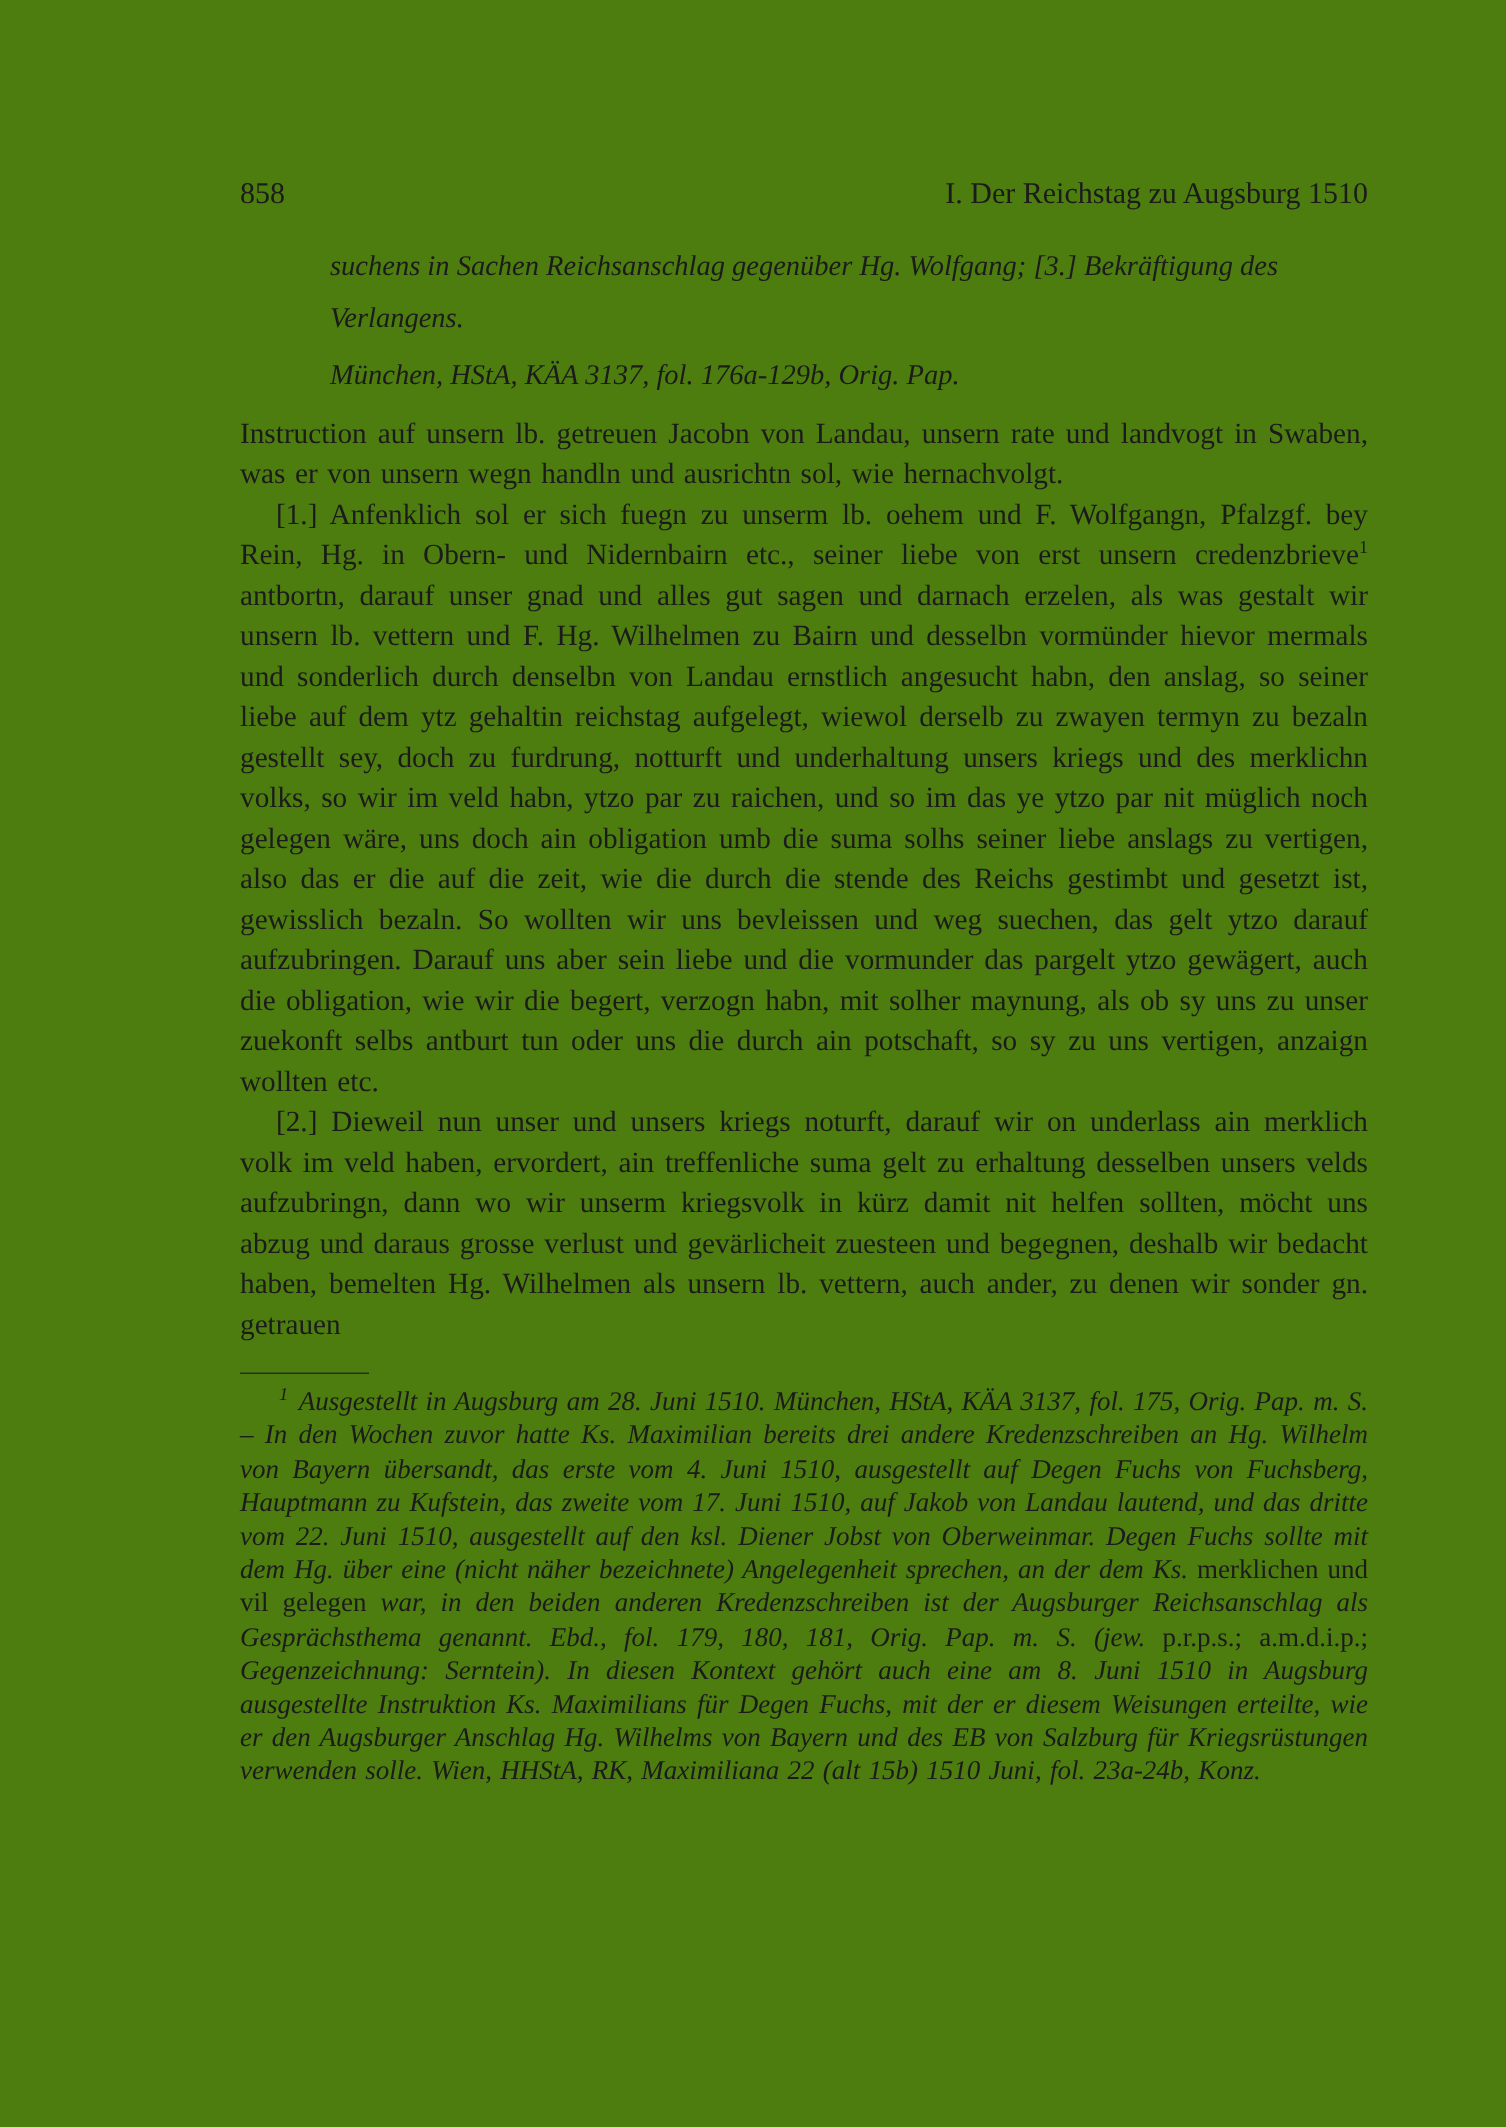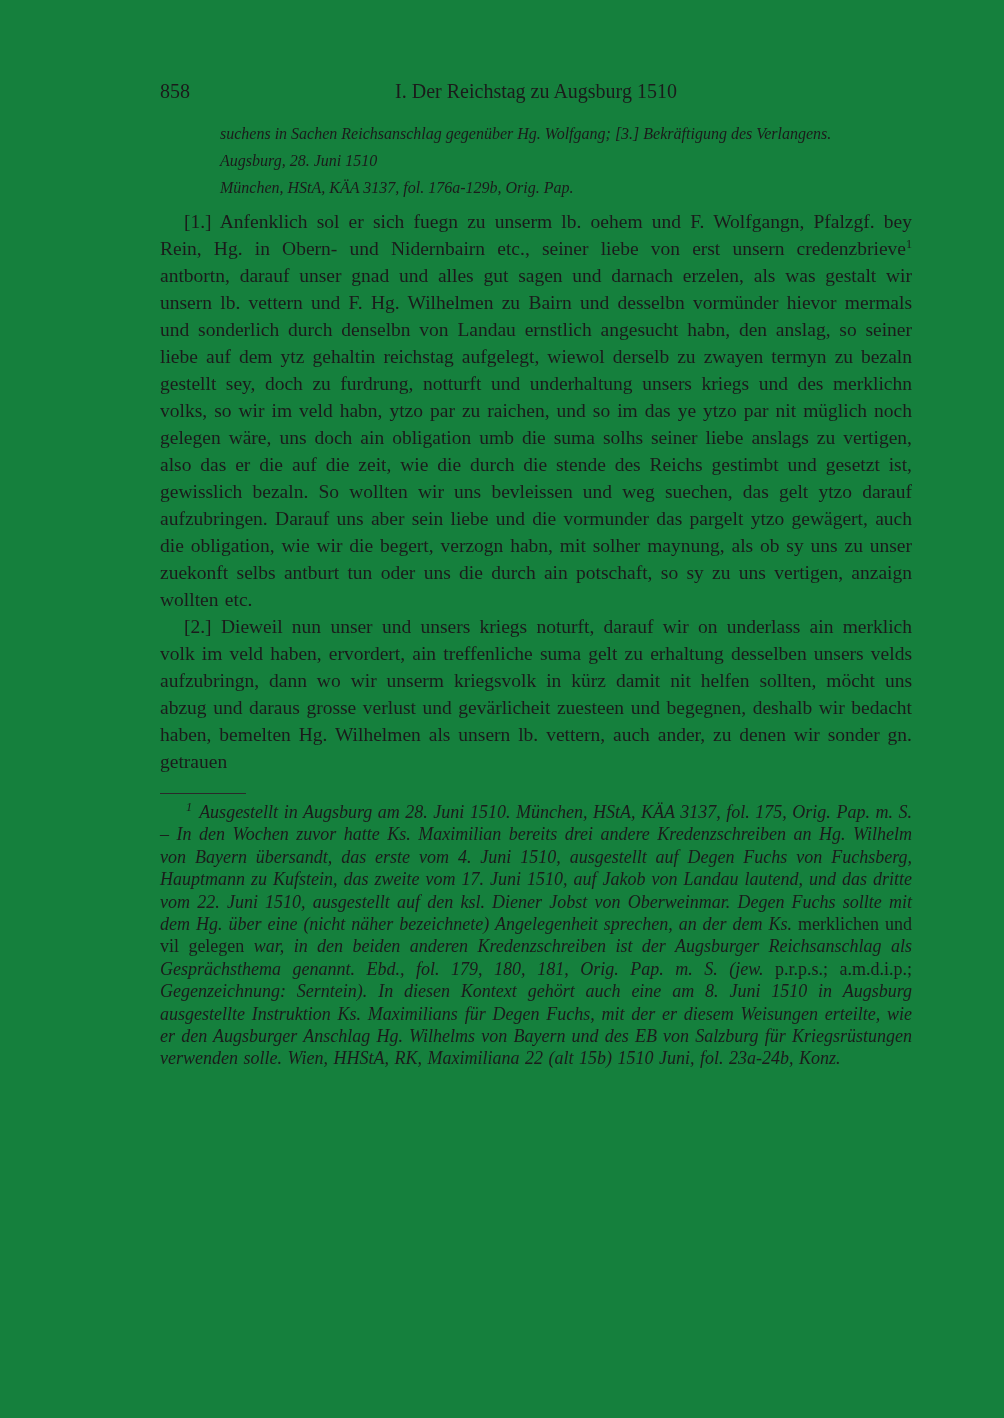--- a/index.html
+++ b/index.html
@@ -2,21 +2,21 @@
 <html><head>
 <meta charset="utf-8">
 <style>
   * { box-sizing: border-box; }
   html, body { margin: 0; padding: 0; background: #e8e8e8; }
   .page {
     position: relative;
     width: 1004px;
     height: 1418px;
     margin: 0 auto;
-    background: #15803d;
+    background: #4d7c0f;
     color: #1b1b1b;
     font-family: "Liberation Serif", serif;
     overflow: hidden;
   }
   .content {
     position: absolute;
     left: 160px;
     top: 80px;
     width: 752px;
   }
@@ -25,27 +25,28 @@
     height: 26px;
     font-size: 20px;
     margin-bottom: 16px;
   }
   .page-number {
     position: absolute;
     left: 0;
     top: 0;
   }
   .running-head {
-    text-align: center;
+    text-align: right;
+    margin-top: 38px;
   }
   .headblock {
     margin-left: 60px;
     font-style: italic;
-    font-size: 16px;
-    line-height: 24px;
+    font-size: 19px;
+    line-height: 35px;
   }
   .headblock p { margin: 0; }
   .headblock .dateline { margin-top: 3px; }
   .headblock .source-line { margin-top: 3px; }
   .body-text {
     margin-top: 8px;
     font-size: 19.5px;
     line-height: 27px;
     text-align: justify;
     word-spacing: 1.5px;
@@ -89,25 +90,25 @@
 <div class="page">
   <div class="content">
 
     <header class="pagehead">
       <span class="page-number">858</span>
       <div class="running-head">I. Der Reichstag zu Augsburg 1510</div>
     </header>
 
     <section class="headblock">
       <p class="summary">suchens in Sachen Reichsanschlag gegenüber Hg. Wolfgang; [3.] Bekräftigung des Verlangens.</p>
-      <p class="dateline">Augsburg, 28. Juni 1510</p>
       <p class="source-line">München, HStA, KÄA 3137, fol. 176a-129b, Orig. Pap.</p>
     </section>
 
     <section class="body-text">
+      <p>Instruction auf unsern lb. getreuen Jacobn von Landau, unsern rate und landvogt in Swaben, was er von unsern wegn handln und ausrichtn sol, wie hernachvolgt.</p>
       <p class="indent"><span>[1.] Anfenklich sol er sich fuegn zu unserm lb. oehem und F. Wolfgangn, Pfalzgf. bey Rein, Hg. in Obern- und Nidernbairn etc., seiner liebe von erst unsern credenzbrieve</span><sup class="fnref">1</sup><span> antbortn, darauf unser gnad und alles gut sagen und darnach erzelen, als was gestalt wir unsern lb. vettern und F. Hg. Wilhelmen zu Bairn und desselbn vormünder hievor mermals und sonderlich durch denselbn von Landau ernstlich angesucht habn, den anslag, so seiner liebe auf dem ytz gehaltin reichstag aufgelegt, wiewol derselb zu zwayen termyn zu bezaln gestellt sey, doch zu furdrung, notturft und underhaltung unsers kriegs und des merklichn volks, so wir im veld habn, ytzo par zu raichen, und so im das ye ytzo par nit müglich noch gelegen wäre, uns doch ain obligation umb die suma solhs seiner liebe anslags zu vertigen, also das er die auf die zeit, wie die durch die stende des Reichs gestimbt und gesetzt ist, gewisslich bezaln. So wollten wir uns bevleissen und weg suechen, das gelt ytzo darauf aufzubringen. Darauf uns aber sein liebe und die vormunder das pargelt ytzo gewägert, auch die obligation, wie wir die begert, verzogn habn, mit solher maynung, als ob sy uns zu unser zuekonft selbs antburt tun oder uns die durch ain potschaft, so sy zu uns vertigen, anzaign wollten etc.</span></p>
       <p class="indent">[2.] Dieweil nun unser und unsers kriegs noturft, darauf wir on underlass ain merklich volk im veld haben, ervordert, ain treffenliche suma gelt zu erhaltung desselben unsers velds aufzubringn, dann wo wir unserm kriegsvolk in kürz damit nit helfen sollten, möcht uns abzug und daraus grosse verlust und gevärlicheit zuesteen und begegnen, deshalb wir bedacht haben, bemelten Hg. Wilhelmen als unsern lb. vettern, auch ander, zu denen wir sonder gn. getrauen</p>
     </section>
 
     <div class="footnote-sep"></div>
 
     <section class="footnote">
       <p><sup class="fnmarker">1</sup><span>Ausgestellt in Augsburg am 28. Juni 1510. München, HStA, KÄA 3137, fol. 175, Orig. Pap. m. S. – In den Wochen zuvor hatte Ks. Maximilian bereits drei andere Kredenzschreiben an Hg. Wilhelm von Bayern übersandt, das erste vom 4. Juni 1510, ausgestellt auf Degen Fuchs von Fuchsberg, Hauptmann zu Kufstein, das zweite vom 17. Juni 1510, auf Jakob von Landau lautend, und das dritte vom 22. Juni 1510, ausgestellt auf den ksl. Diener Jobst von Oberweinmar. Degen Fuchs sollte mit dem Hg. über eine (nicht näher bezeichnete) Angelegenheit sprechen, an der dem Ks. </span><span class="roman">merklichen und vil gelegen</span><span> war, in den beiden anderen Kredenzschreiben ist der Augsburger Reichsanschlag als Gesprächsthema genannt. Ebd., fol. 179, 180, 181, Orig. Pap. m. S. (jew. </span><span class="roman">p.r.p.s.; a.m.d.i.p.;</span><span> Gegenzeichnung: Serntein). In diesen Kontext gehört auch eine am 8. Juni 1510 in Augsburg ausgestellte Instruktion Ks. Maximilians für Degen Fuchs, mit der er diesem Weisungen erteilte, wie er den Augsburger Anschlag Hg. Wilhelms von Bayern und des EB von Salzburg für Kriegsrüstungen verwenden solle. Wien, HHStA, RK, Maximiliana 22 (alt 15b) 1510 Juni, fol. 23a-24b, Konz.</span></p>
     </section>
 

